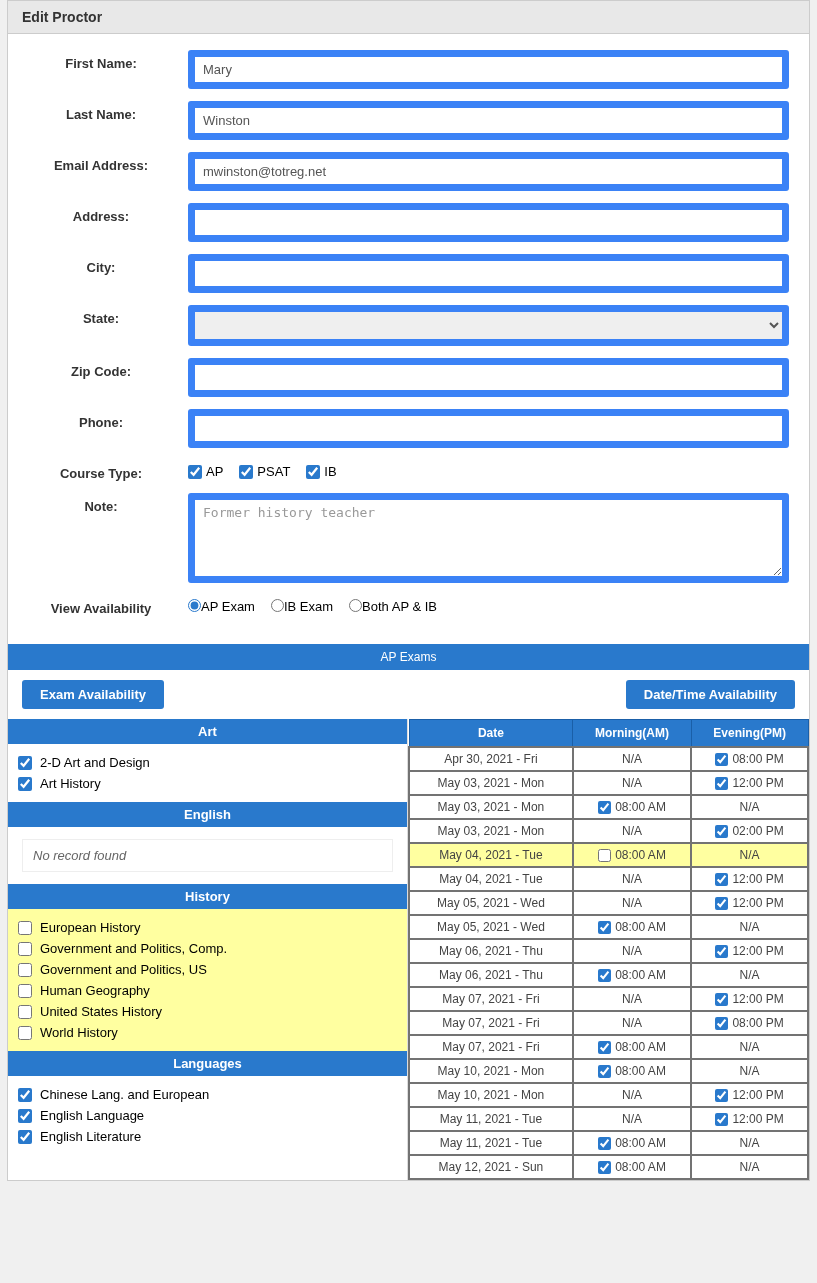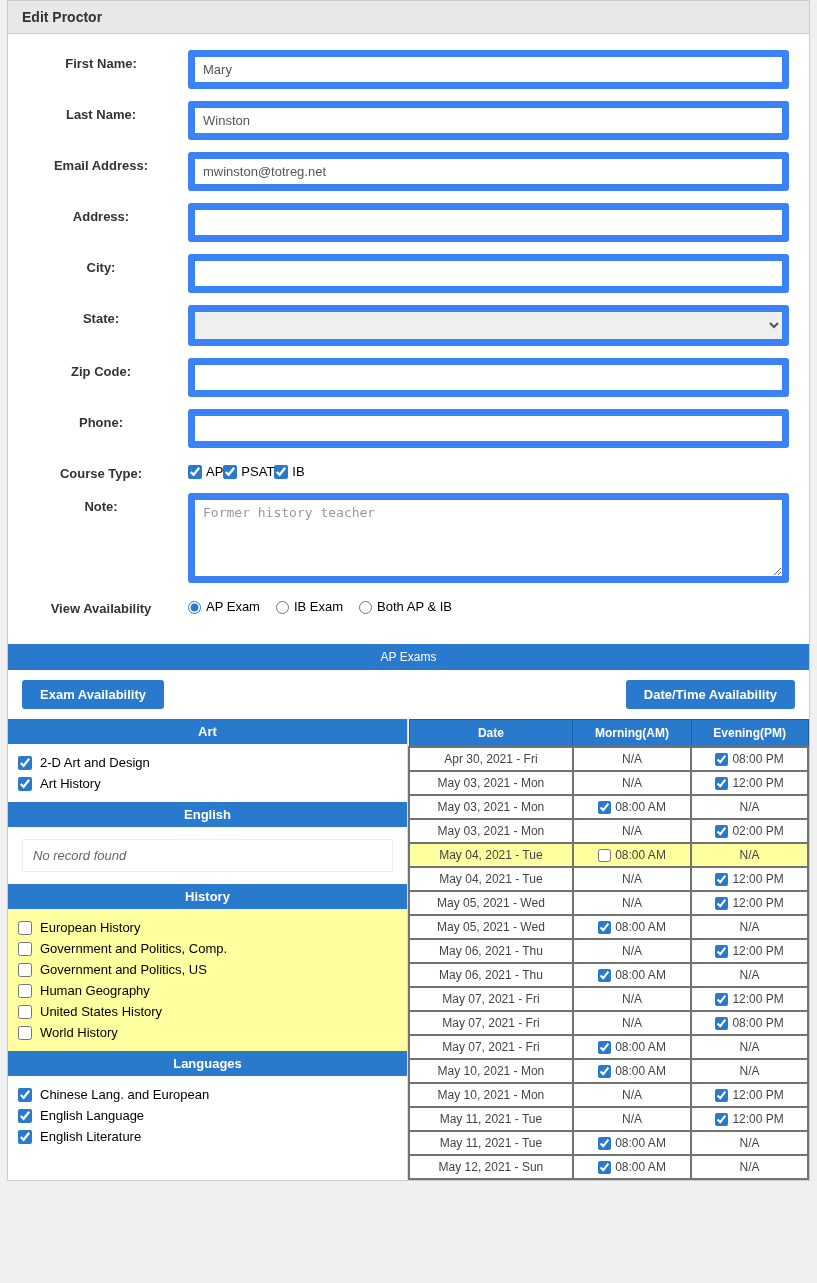--- a/index.html
+++ b/index.html
@@ -5,27 +5,27 @@
     * { box-sizing: border-box; margin: 0; padding: 0; }
     body { font-family: Arial, sans-serif; font-size: 13px; background: #f0f0f0; }
     .page-container { width: 803px; background: #fff; border: 1px solid #ccc; margin: 0 auto; }
     .panel-header { background: #e8e8e8; border-bottom: 1px solid #ccc; padding: 8px 14px; font-weight: bold; font-size: 14px; color: #333; }
     .form-section { padding: 16px 20px; }
     .form-row { display: flex; align-items: flex-start; margin-bottom: 12px; }
     .form-label { width: 160px; text-align: center; padding-right: 14px; padding-top: 6px; font-weight: bold; color: #333; font-size: 13px; flex-shrink: 0; }
     .form-control { flex: 1; border: 7px solid #3b82f6; border-radius: 3px; padding: 5px 8px; font-size: 13px; color: #555; outline: none; }
     select.form-control { appearance: auto; }
     textarea.form-control { resize: vertical; height: 90px; color: #999; }
-    .course-type-group { display: flex; align-items: center; padding-top: 4px; }
+    .course-type-group { display: flex; align-items: center; gap: 16px; padding-top: 4px; }
     .course-type-group label { display: flex; align-items: center; gap: 4px; cursor: pointer; }
     .course-type-group input[type="checkbox"] { accent-color: #2979cc; width: 14px; height: 14px; }
     .view-avail-row { display: flex; align-items: center; margin-bottom: 0; padding-bottom: 12px; }
     .view-avail-row .form-label { width: 160px; }
     .radio-group { display: flex; align-items: center; gap: 16px; padding-top: 2px; }
-    .radio-group label { display: flex; align-items: flex-end; gap: 5px; cursor: pointer; }
+    .radio-group label { display: flex; align-items: flex-start; cursor: pointer; }
     .radio-group input[type="radio"] { accent-color: #2979cc; }
     .section-blue-header { background: #2979cc; color: #fff; text-align: center; font-weight: normal; padding: 6px 10px; font-size: 12px; }
     .exam-toolbar { display: flex; justify-content: space-between; align-items: center; padding: 10px 14px; background: #fff; }
     .btn-blue { background: #2979cc; color: #fff; border: none; border-radius: 3px; padding: 7px 18px; font-size: 13px; cursor: pointer; font-weight: bold; }
     .two-col { display: flex; gap: 0; }
     .left-col { width: 400px; flex-shrink: 0; border-right: 1px solid #ddd; }
     .right-col { flex: 1; }
     .subject-header { background: #2979cc; color: #fff; text-align: center; font-weight: bold; padding: 5px 10px; font-size: 13px; }
     .exam-list { padding: 8px 10px; }
     .exam-item { display: flex; align-items: center; gap: 8px; padding: 3px 0; }

